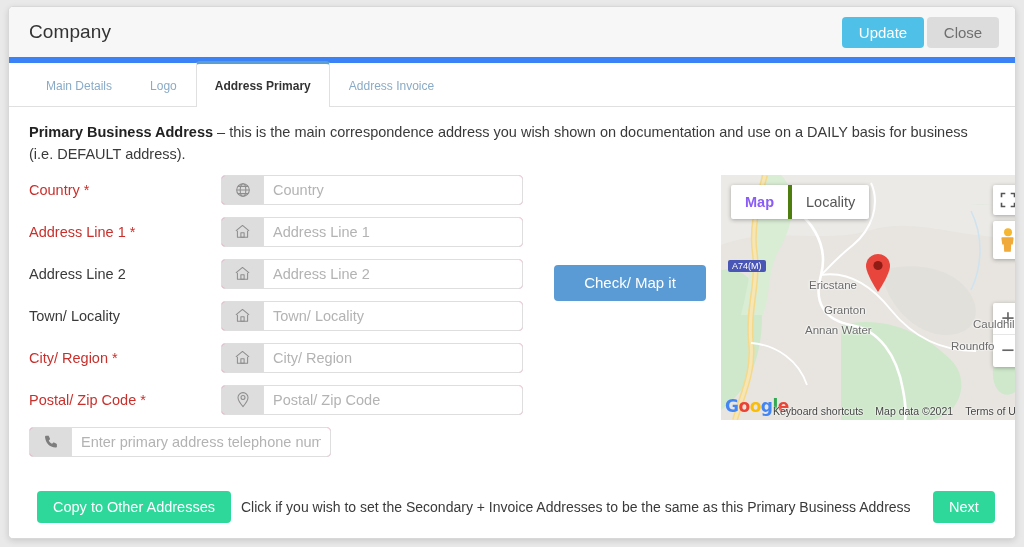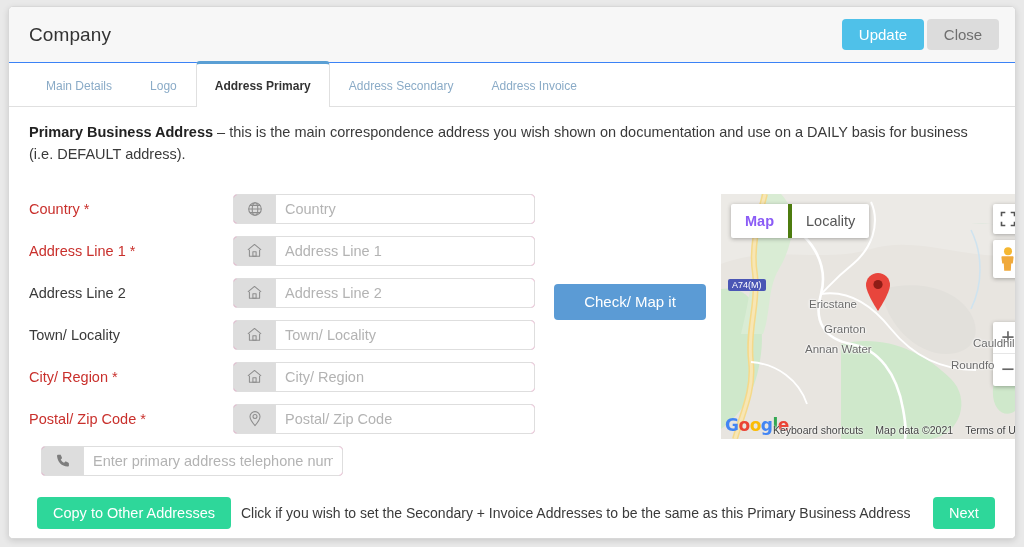--- a/index.html
+++ b/index.html
@@ -19,21 +19,21 @@
     border-radius: 5px;
     box-shadow: 0 2px 6px rgba(0,0,0,0.13);
     overflow: hidden;
     display: flex;
     flex-direction: column;
   }
   
   .modal-header {
     height: 56px;
     background: #f7f7f7;
-    border-bottom: 1px solid #3b82f6;
+    border-bottom: 6px solid #3b82f6;
     display: flex;
     align-items: center;
     padding: 0 16px 0 20px;
     flex: 0 0 auto;
   }
   .modal-title {
     font-size: 19px;
     color: #333333;
     font-weight: normal;
     letter-spacing: .1px;
@@ -93,21 +93,21 @@
   .body {
     flex: 1 1 auto;
     position: relative;
     padding: 14px 20px 0 20px;
   }
   .intro {
     font-size: 14.5px;
     color: #3a3a3a;
     line-height: 1.55;
     max-width: 970px;
-    margin-bottom: 22px;
+    margin-bottom: 3px;
   }
   .intro b { font-weight: bold; color: #222; }
 
   .content-row { display: flex; }
   .form-col { width: 510px; flex: 0 0 auto; }
 
   .form-row {
     display: flex;
     align-items: center;
     height: 42px;
@@ -120,21 +120,20 @@
   }
   .form-label.req { color: #c9302c; }
   .input-group {
     display: flex;
     width: 302px;
     height: 30px;
     border: 1px solid #dedede;
     border-radius: 4px;
     overflow: hidden;
     background: #ec4899;
-    margin-left: 12px;
   }
   .input-addon {
     width: 42px;
     background: #dddddd;
     display: flex;
     align-items: center;
     justify-content: center;
     border-right: 1px solid #dedede;
     flex: 0 0 auto;
   }
@@ -292,21 +291,20 @@
     <div class="header-btns">
       <button class="btn btn-update">Update</button>
       <button class="btn btn-close">Close</button>
     </div>
   </div>
 
   <div class="tabs">
     <div class="tab">Main Details</div>
     <div class="tab">Logo</div>
     <div class="tab active">Address Primary</div>
-    <div class="tab">Address Secondary</div>
     <div class="tab">Address Invoice</div>
   </div>
 
   <div class="body">
     <div class="intro">
       <b>Primary Business Address</b><span> – this is the main correspondence address you wish shown on documentation and use on a DAILY basis for business (i.e. DEFAULT address).</span>
     </div>
 
     <div class="content-row">
 

